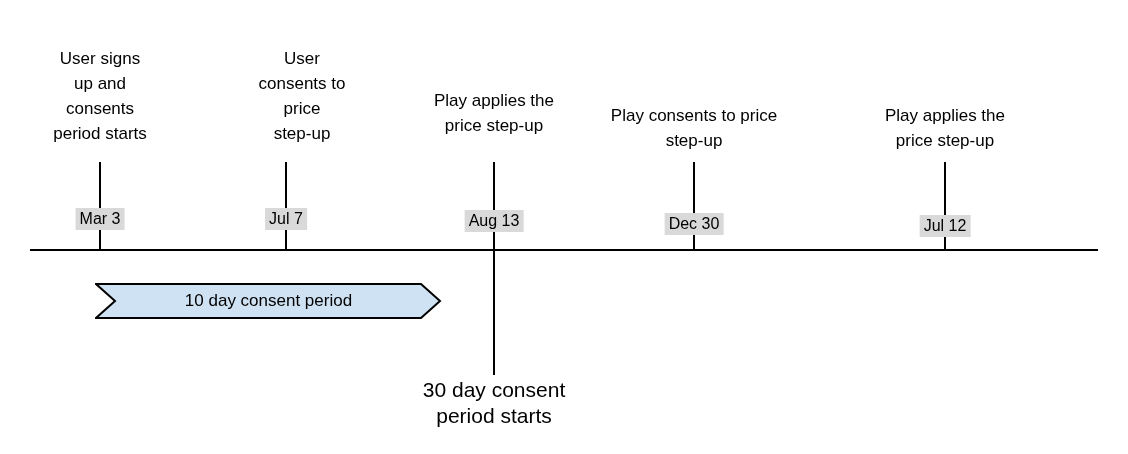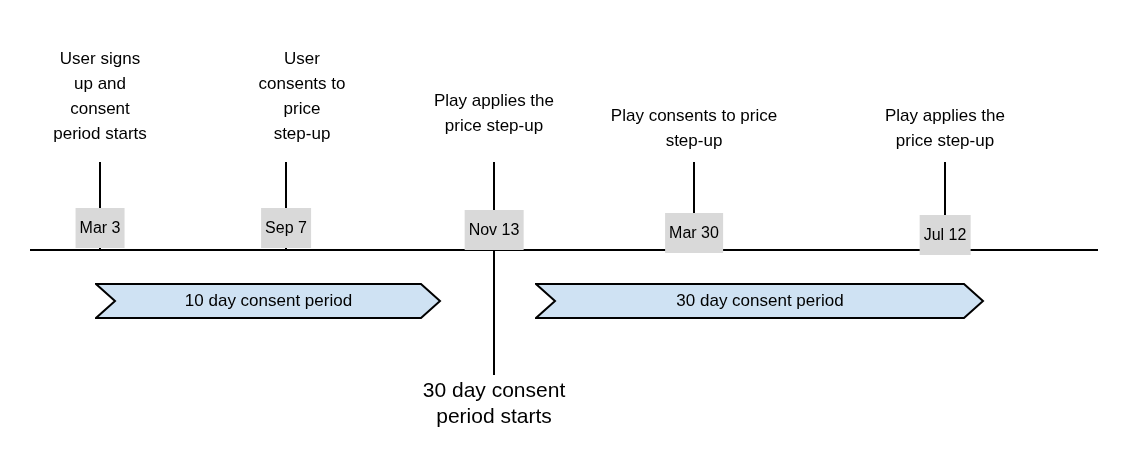--- a/index.html
+++ b/index.html
@@ -32,21 +32,21 @@
     width: 1068px;
     height: 2px;
     background: #000000;
   }
   .date-badge {
     position: absolute;
     transform: translateX(-50%);
     background: #d9d9d9;
     font-size: 16px;
     line-height: 20px;
-    padding: 10px 4px;
+    padding: 1px 4px;
     white-space: nowrap;
     z-index: 3;
   }
   .period-arrow { position: absolute; }
   .period-arrow svg { display: block; }
   .period-label {
     position: absolute;
     left: 0; top: 0; right: 0; bottom: 0;
     display: flex;
     align-items: center;
@@ -62,21 +62,21 @@
     white-space: pre-line;
   }
 </style>
 </head>
 <body>
 
 <div class="canvas">
 
   <div class="evt-label" style="left:30px;  top:46px;  width:140px;">User signs
 up and
-consent
+consents
 period starts</div>
   <div class="evt-label" style="left:232px; top:46px;  width:140px;">User
 consents to
 price
 step-up</div>
   <div class="evt-label" style="left:404px; top:88px;  width:180px;">Play applies the
 price step-up</div>
   <div class="evt-label" style="left:584px; top:103px; width:220px;">Play consents to price
 step-up</div>
   <div class="evt-label" style="left:855px; top:103px; width:180px;">Play applies the
@@ -84,35 +84,29 @@
 
   <div class="tick" style="left:99px;  top:162px; height:88px;"></div>
   <div class="tick" style="left:285px; top:162px; height:88px;"></div>
   <div class="tick" style="left:493px; top:162px; height:213px;"></div>
   <div class="tick" style="left:693px; top:162px; height:88px;"></div>
   <div class="tick" style="left:944px; top:162px; height:88px;"></div>
 
   <div class="axis"></div>
 
   <div class="date-badge" style="left:100px; top:208px;">Mar 3</div>
-  <div class="date-badge" style="left:286px; top:208px;">Sep 7</div>
-  <div class="date-badge" style="left:494px; top:210px;">Nov 13</div>
-  <div class="date-badge" style="left:694px; top:213px;">Mar 30</div>
+  <div class="date-badge" style="left:286px; top:208px;">Jul 7</div>
+  <div class="date-badge" style="left:494px; top:210px;">Aug 13</div>
+  <div class="date-badge" style="left:694px; top:213px;">Dec 30</div>
   <div class="date-badge" style="left:945px; top:215px;">Jul 12</div>
 
   <div class="period-arrow" style="left:95px; top:283px; width:347px; height:36px;">
     <svg width="347" height="36" viewBox="0 0 347 36">
       <polygon points="1,1 326,1 345,18 326,35 1,35 20,18" fill="#cfe2f3" stroke="#000000" stroke-width="2" stroke-linejoin="miter"></polygon>
     </svg>
     <div class="period-label">10 day consent period</div>
   </div>
 
-  <div class="period-arrow" style="left:535px; top:283px; width:450px; height:36px;">
-    <svg width="450" height="36" viewBox="0 0 450 36">
-      <polygon points="1,1 429,1 448,18 429,35 1,35 20,18" fill="#cfe2f3" stroke="#000000" stroke-width="2" stroke-linejoin="miter"></polygon>
-    </svg>
-    <div class="period-label">30 day consent period</div>
-  </div>
 
   <div class="note-label" style="left:394px; top:377px; width:200px;">30 day consent
 period starts</div>
 
 </div>
 
 </body></html>

